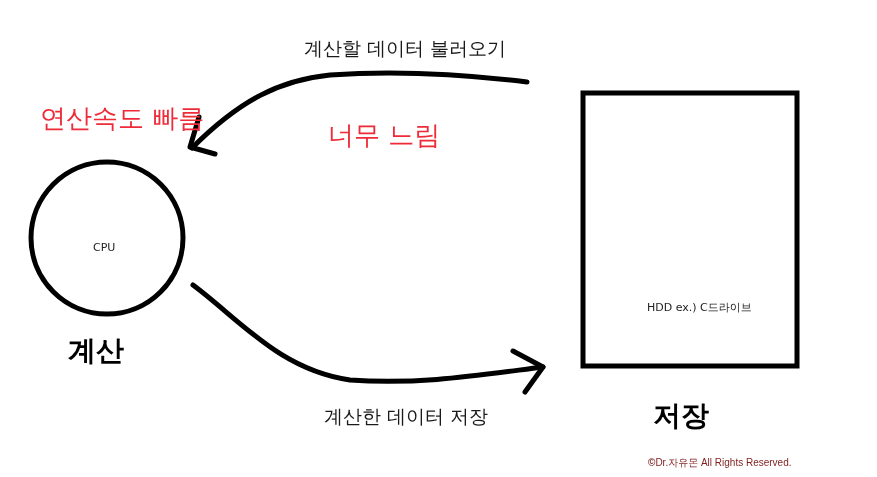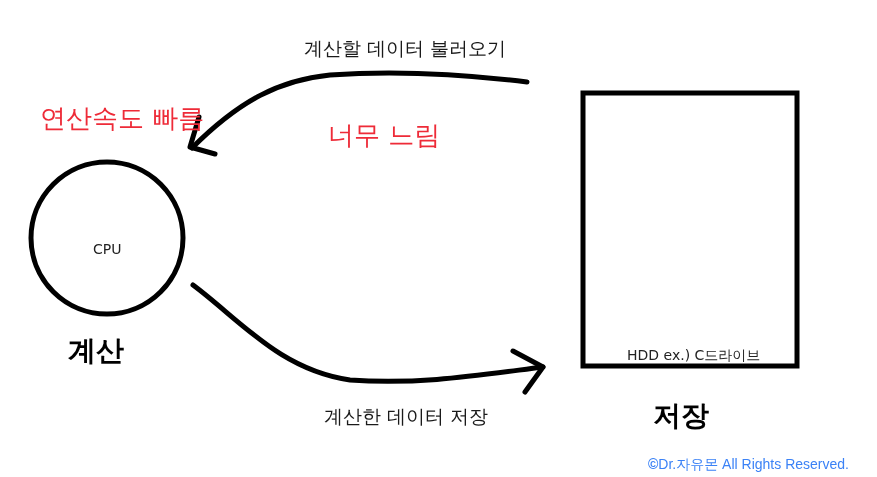--- a/index.html
+++ b/index.html
@@ -3,22 +3,22 @@
   <meta charset="utf-8">
   <style>
     html, body { margin: 0; padding: 0; background: #ffffff; }
     body { width: 877px; height: 477px; position: relative; overflow: hidden;
            font-family: "DejaVu Sans", "Liberation Sans", sans-serif; }
     .abs { position: absolute; white-space: nowrap; }
     svg.canvas { position: absolute; left: 0; top: 0; }
     .label-dark { color: #1a1a1a; font-size: 19px; }
     .label-red { color: #ee2b38; font-size: 26px; }
     .label-big { color: #000; font-size: 28px; font-weight: bold; }
-    .label-small { color: #222; font-size: 14px; }
-    .copyright { color: #3b82f6; font-size: 14px; font-family: "Liberation Sans", sans-serif; }
+    .label-small { color: #222; font-size: 11px; }
+    .copyright { color: #7f1d1d; font-size: 10px; font-family: "Liberation Sans", sans-serif; }
   </style>
 </head>
 <body>
 
 <svg class="canvas" width="877" height="477" viewBox="0 0 877 477">
 
   <circle cx="107" cy="238" r="76" fill="none" stroke="#000" stroke-width="5"></circle>
 
   <rect x="583" y="93" width="214" height="273" fill="none" stroke="#000" stroke-width="5"></rect>
 
@@ -27,18 +27,18 @@
 
   <path d="M193 285 C 240 320, 280 370, 350 380 C 420 385, 480 375, 543 367" fill="none" stroke="#000" stroke-width="5" stroke-linecap="round"></path>
   <path d="M513 351 L 543 367 L 525 392" fill="none" stroke="#000" stroke-width="5" stroke-linecap="round" stroke-linejoin="round"></path>
 </svg>
 
 <div class="abs label-dark" style="left:304px; top:36px;">계산할 데이터 불러오기</div>
 <div class="abs label-red" style="left:328px; top:102px;margin-top:16px;">너무 느림</div>
 <div class="abs label-red" style="left:40px; top:101px;">연산속도 빠름</div>
 <div class="abs label-small" style="left:93px; top:241px;">CPU</div>
 <div class="abs label-big" style="left:68px; top:332px;">계산</div>
-<div class="abs label-small" style="left:627px; top:300px;margin-top:47px;">HDD ex.) C드라이브</div>
+<div class="abs label-small" style="left:647px; top:300px;">HDD ex.) C드라이브</div>
 <div class="abs label-dark" style="left:324px; top:404px;">계산한 데이터 저장</div>
 <div class="abs label-big" style="left:653px; top:397px;">저장</div>
 <div class="abs copyright" style="left:648px; top:456px;">
   <span style="font-weight:bold;">©</span><span>Dr.자유몬 All Rights Reserved.</span>
 </div>
 
 </body></html>

